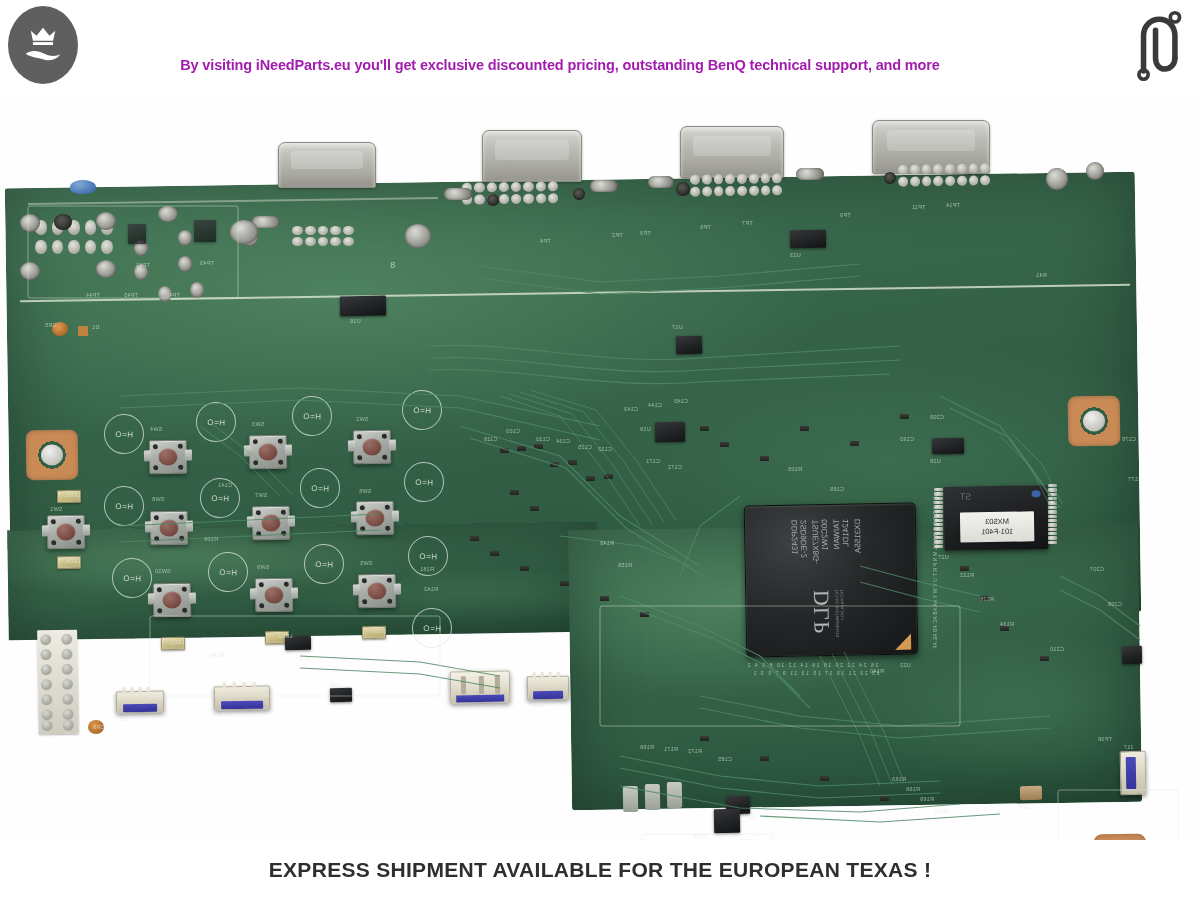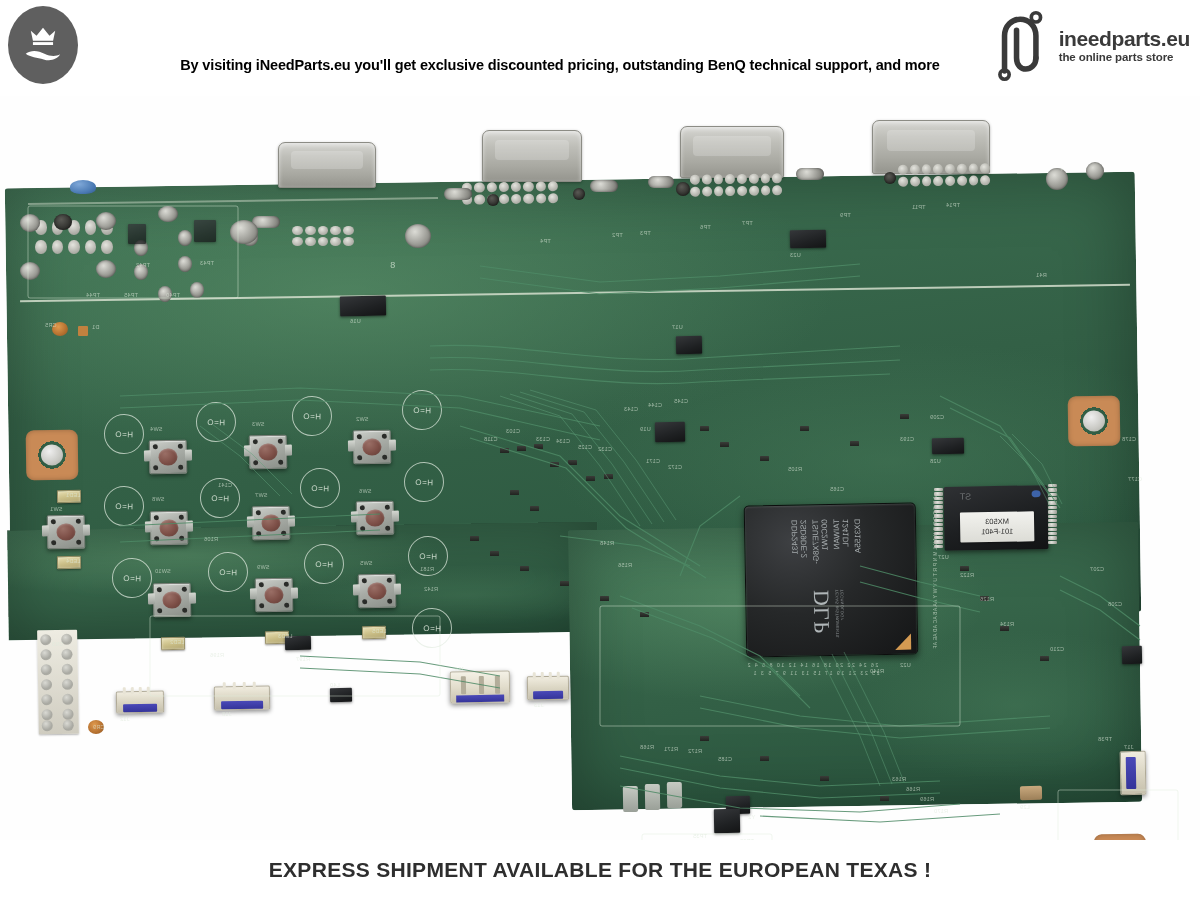--- a/index.html
+++ b/index.html
@@ -18,21 +18,21 @@
   }
   #badge {
     position:absolute; left:8px; top:6px; width:70px; height:78px;
     border-radius:50%; background:#5f5f5f;
     display:flex; align-items:center; justify-content:center;
   }
   #badge svg { width:46px; height:46px; }
   #header-tagline {
     position:absolute; left:150px; top:57px; width:820px;
     text-align:center;
-    font-size:14.5px; font-weight:bold; color:#000000;
+    font-size:14.5px; font-weight:bold; color:#a21caf;
     letter-spacing:-0.15px;
     font-family:"Liberation Sans", sans-serif;
   }
   #brand-logo {
     position:absolute; right:10px; top:8px; height:76px;
     display:flex; align-items:center; gap:8px;
   }
   #brand-mark { width:56px; height:72px; flex:0 0 auto; }
   #brand-text { display:flex; flex-direction:column; justify-content:center; }
   #brand-name {
@@ -298,24 +298,20 @@
 
   <div id="brand-logo">
     <svg id="brand-mark" viewBox="0 0 60 78">
       <g fill="none" stroke="#3a3a3a" stroke-width="6" stroke-linecap="round">
         <path d="M10 66 L10 28 C10 17 18 10 27 10 C36 10 44 17 44 28 L44 52"></path>
         <path d="M44 52 C44 60 38 64 33 64 C28 64 23 60 23 52 L23 22"></path>
       </g>
       <circle cx="10" cy="70" r="5" fill="none" stroke="#3a3a3a" stroke-width="4"></circle>
       <circle cx="44" cy="8" r="5" fill="none" stroke="#3a3a3a" stroke-width="4"></circle>
     </svg>
-    <div id="brand-text">
-      <div id="brand-name">ineedparts.eu</div>
-      <div id="brand-sub">the online parts store</div>
-    </div>
   </div>
 </div>
 
 <div id="photo">
 
   <div class="pcb" id="pcb-upper"></div>
   <div class="pcb" id="pcb-lower-left"></div>
   <div class="pcb" id="pcb-right-wing"></div>
 
   <div class="silk-band" style="left:20px; top:196px; width:1110px;"></div>

